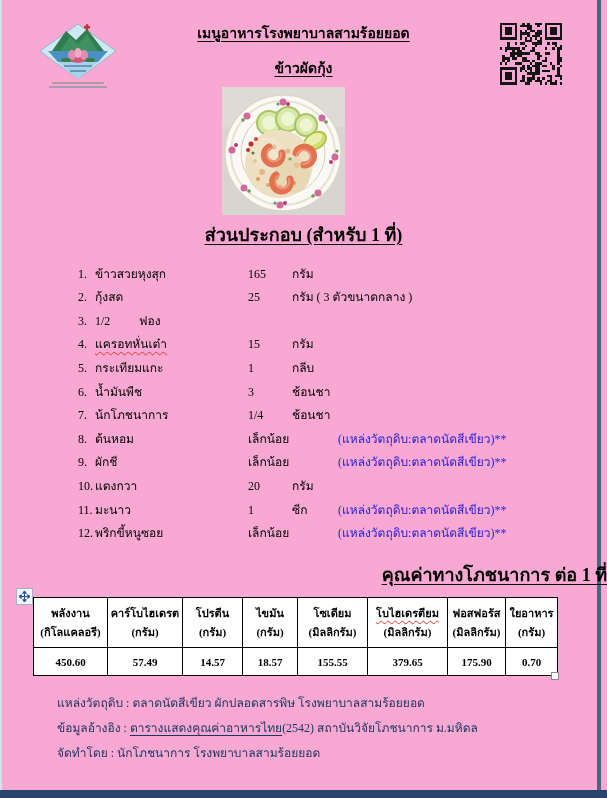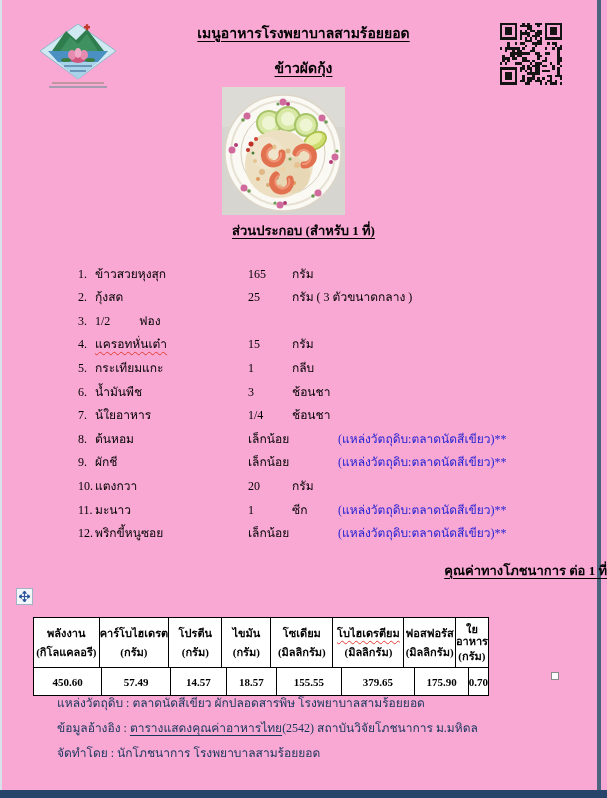--- a/index.html
+++ b/index.html
@@ -18,39 +18,39 @@
     font-size:14px;font-weight:bold;text-decoration:underline;text-underline-offset:3px;}
   .doc-subtitle{position:absolute;top:57px;left:0;right:0;text-align:center;
     font-size:14px;font-weight:bold;text-decoration:underline;text-underline-offset:3px;}
 
   .logo{position:absolute;left:40px;top:24px;width:76px;height:66px;}
   .qr{position:absolute;left:500px;top:22px;width:62px;height:63px;}
 
   .photo{position:absolute;left:222px;top:87px;width:123px;height:128px;}
 
   .sec-heading{position:absolute;left:0;right:0;text-align:center;
-    font-size:13px;font-weight:bold;text-decoration:underline;text-underline-offset:3px;}
+    font-size:18px;font-weight:bold;text-decoration:underline;text-underline-offset:3px;}
   .ing-heading{top:220px;}
   .nut-heading{top:560px;text-align:right;}
 
   .ing-list{position:absolute;left:78px;top:258px;width:500px;}
   .ing-row{display:flex;height:23.6px;align-items:flex-end;font-size:12px;line-height:15px;}
   .c-no{width:17px;flex:none;}
   .c-name{width:153px;flex:none;white-space:nowrap;}
   .c-qty{width:44px;flex:none;white-space:nowrap;}
   .c-unit{width:46px;flex:none;white-space:nowrap;}
   .c-note{flex:none;white-space:nowrap;color:var(--note-blue,#1f1fd3);}
   .c-note:empty{display:none;}
 
   .sq-red{text-decoration-line:underline;text-decoration-style:wavy;
     text-decoration-color:#e03a2f;text-decoration-thickness:1px;text-underline-offset:3px;}
   .sq-green{text-decoration-line:underline;text-decoration-style:wavy;
     text-decoration-color:#2e9e4f;text-decoration-thickness:1px;text-underline-offset:3px;text-decoration:underline;}
 
-  .ntable{position:absolute;left:33px;top:617px;width:456px;border:1.5px solid #000;box-sizing:border-box;background:#fff;}
+  .ntable{position:absolute;left:33px;top:597px;width:525px;border:1.5px solid #000;box-sizing:border-box;background:#fff;}
   .nrow{display:flex;}
   .nrow.nvals{border-top:1px solid #000;}
   .ncell{box-sizing:border-box;border-left:1px solid #000;display:flex;flex-direction:column;
     align-items:center;justify-content:space-evenly;text-align:center;}
   .ncell:first-child{border-left:none;}
   .nhead .ncell{height:49px;font-weight:bold;font-size:11px;line-height:12px;padding:2px 0;}
   .nvals .ncell{height:27px;font-weight:bold;font-size:11px;justify-content:center;}
   .w1{width:73px;} .w2{width:75px;} .w3{width:60px;} .w4{width:55px;}
   .w5{width:70px;} .w6{width:80px;} .w7{width:58px;} .w8{width:54px;flex:1;}
 
@@ -512,21 +512,21 @@
     </div>
     <div class="ing-row">
       <span class="c-no">6.</span>
       <span class="c-name">น้ำมันพืช</span>
       <span class="c-qty">3</span>
       <span class="c-unit">ช้อนชา</span>
 
     </div>
     <div class="ing-row">
       <span class="c-no">7.</span>
-      <span class="c-name">น้ใยอาหาร</span>
+      <span class="c-name">น้กโภชนาการ</span>
       <span class="c-qty">1/4</span>
       <span class="c-unit">ช้อนชา</span>
 
     </div>
     <div class="ing-row">
       <span class="c-no">8.</span>
       <span class="c-name">ต้นหอม</span>
       <span class="c-qty">เล็กน้อย</span>
       <span class="c-unit"></span>
       <span class="c-note">(แหล่งวัตถุดิบ:ตลาดนัดสีเขียว)**</span>

